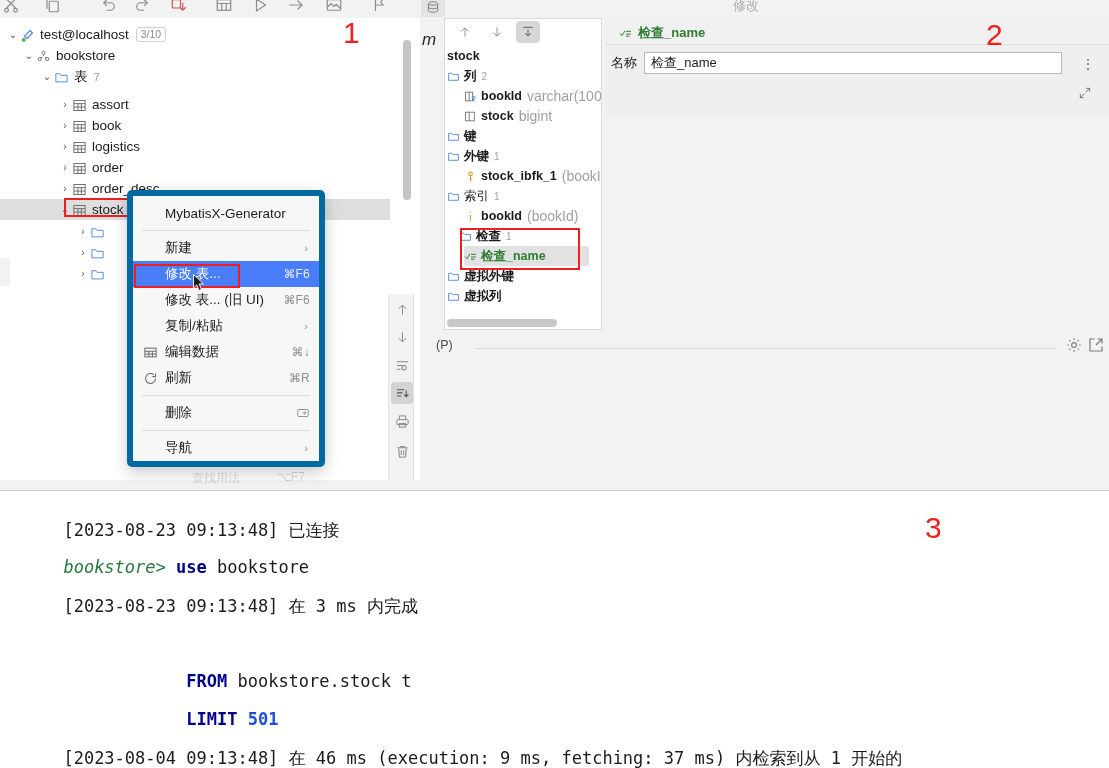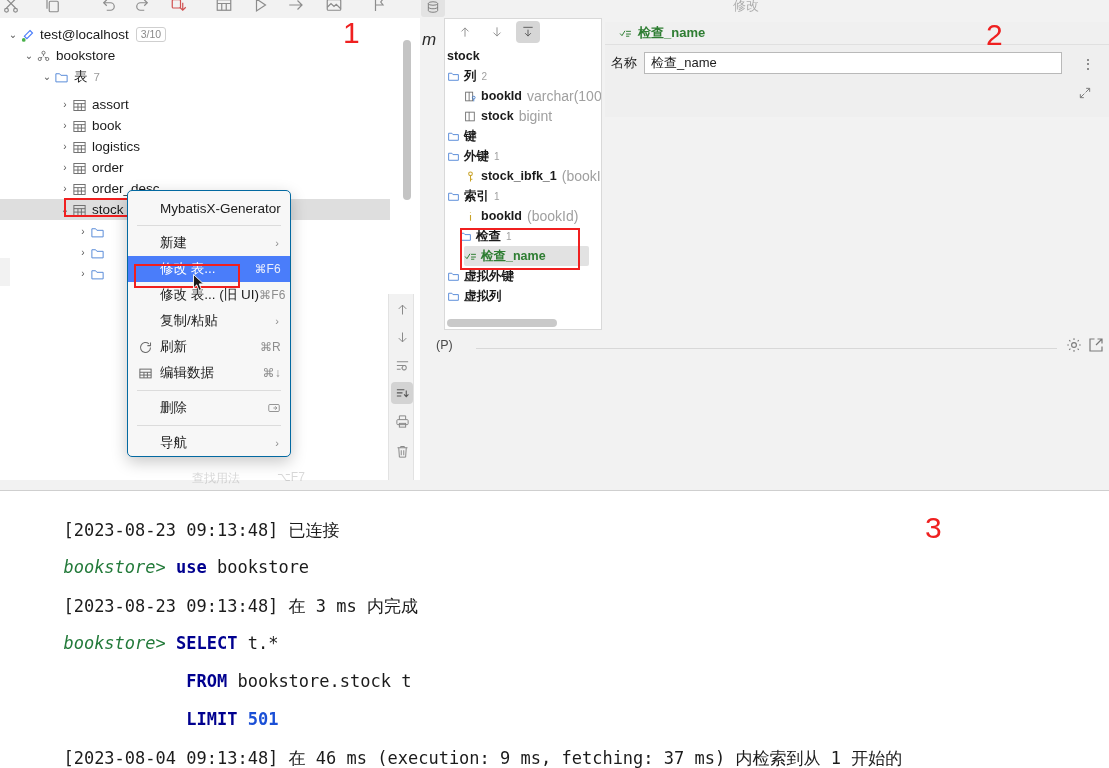--- a/index.html
+++ b/index.html
@@ -29,22 +29,22 @@
   .tlabel { margin-left:1px; }
   .tcount { color:#9b9b9b; font-size:11.5px; margin-left:6px; }
   .badge { display:inline-block; margin-left:7px; padding:0px 4px; border:1px solid #cfcfcf; border-radius:3px; color:#8a8a8a; font-size:10.5px; line-height:13px; background:#fff; }
   .tree-sel { background:#dedede; width:390px; }
   .redbox { position:absolute; border:2px solid #f01f1f; pointer-events:none; }
 
   
   .lscroll { position:absolute; left:403px; top:22px; width:8px; height:160px; background:#c4c4c4; border-radius:4px; }
 
   
-  .ctxmenu { position:absolute; left:127px; top:190px; width:164px; background:#f7f7f7;
-             border:1px solid #0369a1; border-radius:5px; box-shadow:0 5px 16px rgba(0,0,0,.22); padding:4px 0 0 0; }
+  .ctxmenu { position:absolute; left:127px; top:190px; width:198px; background:#f7f7f7;
+             border:6px solid #0369a1; border-radius:5px; box-shadow:0 5px 16px rgba(0,0,0,.22); padding:4px 0 0 0; }
   .ctx-item { position:relative; height:26px; display:flex; align-items:center; font-size:13.5px; color:#1d1d1d; padding-left:10px; white-space:nowrap; }
   .ctx-ico { width:22px; flex:0 0 22px; display:flex; align-items:center; }
   .ctx-ico svg { width:15px; height:15px; color:#6b6b6b; }
   .ctx-lbl { flex:1 1 auto; }
   .ctx-key { color:#8d8d8d; font-size:12px; margin-left:auto; padding-right:9px; letter-spacing:0.2px; }
   .ctx-arrow { color:#8d8d8d; font-size:11px; margin-left:auto; padding-right:11px; }
   .ctx-sep { height:1px; background:#dcdcdc; margin:4px 9px; }
   .ctx-item.sel { background:#4a7dfa; color:#ffffff; }
   .ctx-item.sel .ctx-key { color:#eaeefb; }
   .cursor-arrow { position:absolute; left:193px; top:274px; width:12px; height:18px; }
@@ -333,37 +333,37 @@
         <span class="ctx-lbl">修改 表... (旧 UI)</span>
         <span class="ctx-key">⌘F6</span>
       </div>
       <div class="ctx-item">
         <span class="ctx-ico"></span>
         <span class="ctx-lbl">复制/粘贴</span>
         <span class="ctx-arrow">›</span>
       </div>
       <div class="ctx-item">
         <span class="ctx-ico">
+            <svg viewBox="0 0 24 24" fill="none" stroke="currentColor" stroke-width="1.6">
+              <rect x="3" y="5" width="18" height="14"></rect>
+              <path d="M3 10h18M3 14.5h18M9.5 10v9M15 10v9"></path>
+            </svg>
+          </span>
+        <span class="ctx-lbl">编辑数据</span>
+        <span class="ctx-key">⌘↓</span>
+      </div>
+      <div class="ctx-item">
+        <span class="ctx-ico">
             <svg viewBox="0 0 24 24" fill="none" stroke="currentColor" stroke-width="1.7">
               <path d="M20 12a8 8 0 11-2.6-5.9"></path>
               <path d="M20 4v5h-5"></path>
             </svg>
           </span>
         <span class="ctx-lbl">刷新</span>
         <span class="ctx-key">⌘R</span>
-      </div>
-      <div class="ctx-item">
-        <span class="ctx-ico">
-            <svg viewBox="0 0 24 24" fill="none" stroke="currentColor" stroke-width="1.6">
-              <rect x="3" y="5" width="18" height="14"></rect>
-              <path d="M3 10h18M3 14.5h18M9.5 10v9M15 10v9"></path>
-            </svg>
-          </span>
-        <span class="ctx-lbl">编辑数据</span>
-        <span class="ctx-key">⌘↓</span>
       </div>
       <div class="ctx-sep"></div>
       <div class="ctx-item">
         <span class="ctx-ico"></span>
         <span class="ctx-lbl">删除</span>
         <span class="ctx-key"><svg viewBox="0 0 24 24" width="14" height="14" fill="none" stroke="#8d8d8d" stroke-width="1.6" style="vertical-align:middle">
               <rect x="3" y="6" width="18" height="12" rx="2"></rect>
               <path d="M11 12h6M14 9l3 3-3 3"></path>
             </svg></span>
       </div>
@@ -473,21 +473,21 @@
           </span>
         <span style="font-weight:bold">stock_ibfk_1</span>
         <span class="mtype">(bookId)</span>
       </div>
       <div class="mrow" style="left:2px; top:140px">
         <span class="mi">
             <svg viewBox="0 0 24 24" fill="none" stroke="#5b8dd9" stroke-width="1.8">
               <path d="M3 6h6l2 2.5h10V19H3z"></path>
             </svg>
           </span>
-        <span style="font-weight:bold">索引</span>
+        <span style="font-weight:normal">索引</span>
         <span class="mcount">1</span>
       </div>
       <div class="mrow" style="left:19px; top:160px">
         <span class="mi">
             <svg viewBox="0 0 24 24" fill="none" stroke="#c9a227" stroke-width="2">
               <path d="M12 4.5v1.2M12 9v11"></path>
             </svg>
           </span>
         <span style="font-weight:bold">bookId</span>
         <span class="mtype">(bookId)</span>
@@ -617,23 +617,20 @@
   <div class="console">
     <div class="cline" style="top:8px">
       <span>[2023-08-23 09:13:48] 已连接</span>
     </div>
     <div class="cline" style="top:46px">
       <span class="cprompt">bookstore&gt;</span><span> </span><span class="ckw">use</span><span> bookstore</span>
     </div>
     <div class="cline" style="top:84px">
       <span>[2023-08-23 09:13:48] 在 3 ms 内完成</span>
     </div>
-    <div class="cline" style="top:122px">
-      <span class="cprompt">bookstore&gt;</span><span> </span><span class="ckw">SELECT</span><span> t.*</span>
-    </div>
     <div class="cline" style="top:160px">
       <span>            </span><span class="ckw">FROM</span><span> bookstore.stock t</span>
     </div>
     <div class="cline" style="top:198px">
       <span>            </span><span class="ckw">LIMIT</span><span> </span><span class="cnum">501</span>
     </div>
     <div class="cline" style="top:236px">
       <span>[2023-08-04 09:13:48] 在 46 ms (execution: 9 ms, fetching: 37 ms) 内检索到从 1 开始的</span>
     </div>
     <div class="anno" style="left:925px; top:20px">3</div>

